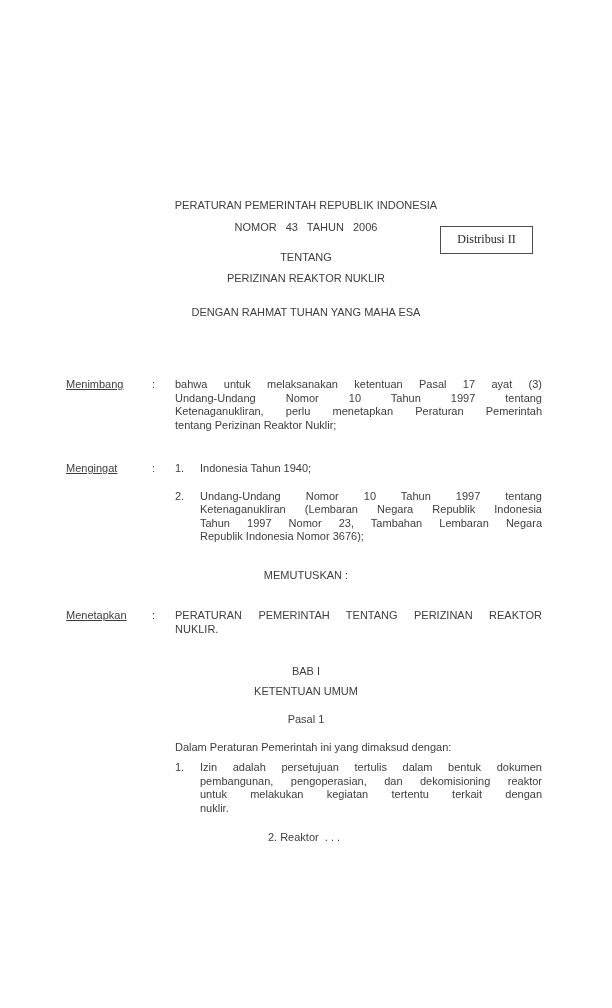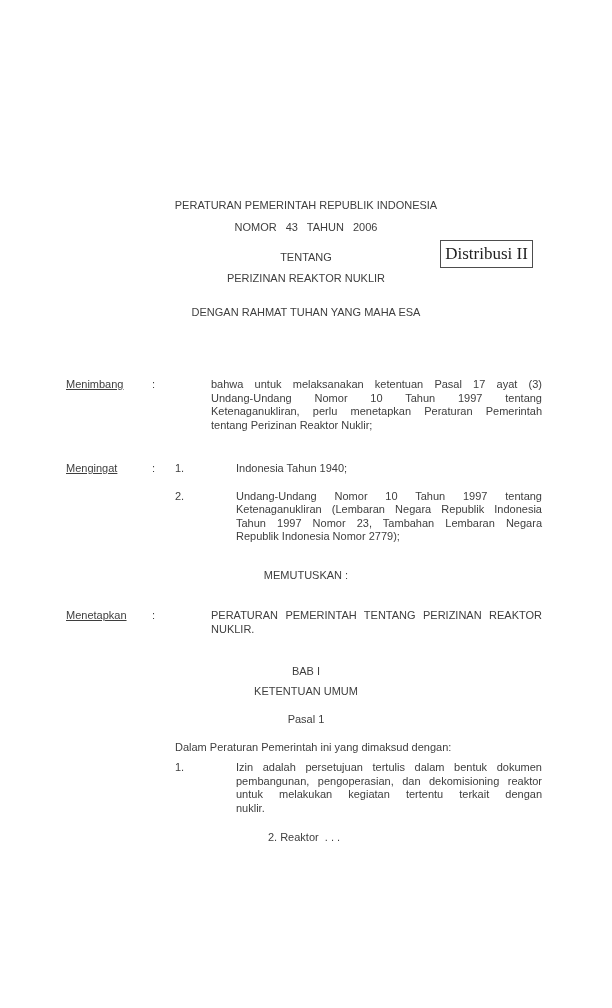--- a/index.html
+++ b/index.html
@@ -32,34 +32,34 @@
   .row .label { width: 86px; flex: none; text-decoration: underline; }
   .row .colon { width: 23px; flex: none; }
   .row .text  { width: 367px; flex: none; }
 
   .item { display: flex; align-items: flex-start; }
   .item .num   { width: 25px; flex: none; }
   .item .itext { width: 342px; flex: none; }
   .item + .item { margin-top: 14px; }
 
   
-  .jl { text-align: justify; text-align-last: justify; margin-left: 36px; }
+  .jl { text-align: justify; text-align-last: justify; }
   .jl.last { text-align-last: left; }
 
   .stamp-box {
     left: 440px;
-    top: 240px;
+    top: 226px;
     width: 91px;
     height: 26px;
     border: 1px solid #4d4d4d;
     display: flex;
     align-items: center;
     justify-content: center;
     font-family: "Liberation Serif", "DejaVu Serif", serif;
-    font-size: 17px;
+    font-size: 12px;
     color: #1f1f1f;
   }
   .catchword {
     left: 66px;
     width: 476px;
     text-align: center;
     white-space: pre;
   }
 </style>
 </head>
@@ -98,21 +98,21 @@
         <div class="itext">
             <div class="jl last">Indonesia Tahun 1940;</div>
           </div>
       </div>
       <div class="item">
         <div class="num">2.</div>
         <div class="itext">
             <div class="jl">Undang-Undang Nomor 10 Tahun 1997 tentang</div>
             <div class="jl">Ketenaganukliran (Lembaran Negara Republik Indonesia</div>
             <div class="jl">Tahun 1997 Nomor 23, Tambahan Lembaran Negara</div>
-            <div class="jl last">Republik Indonesia Nomor 2779);</div>
+            <div class="jl last">Republik Indonesia Nomor 3676);</div>
           </div>
       </div>
     </div>
   </div>
 
   <div class="abs center" style="top:569px">MEMUTUSKAN :</div>
 
   <div class="abs row" style="top:609px">
     <div class="label">Menetapkan</div>
     <div class="colon">:</div>

